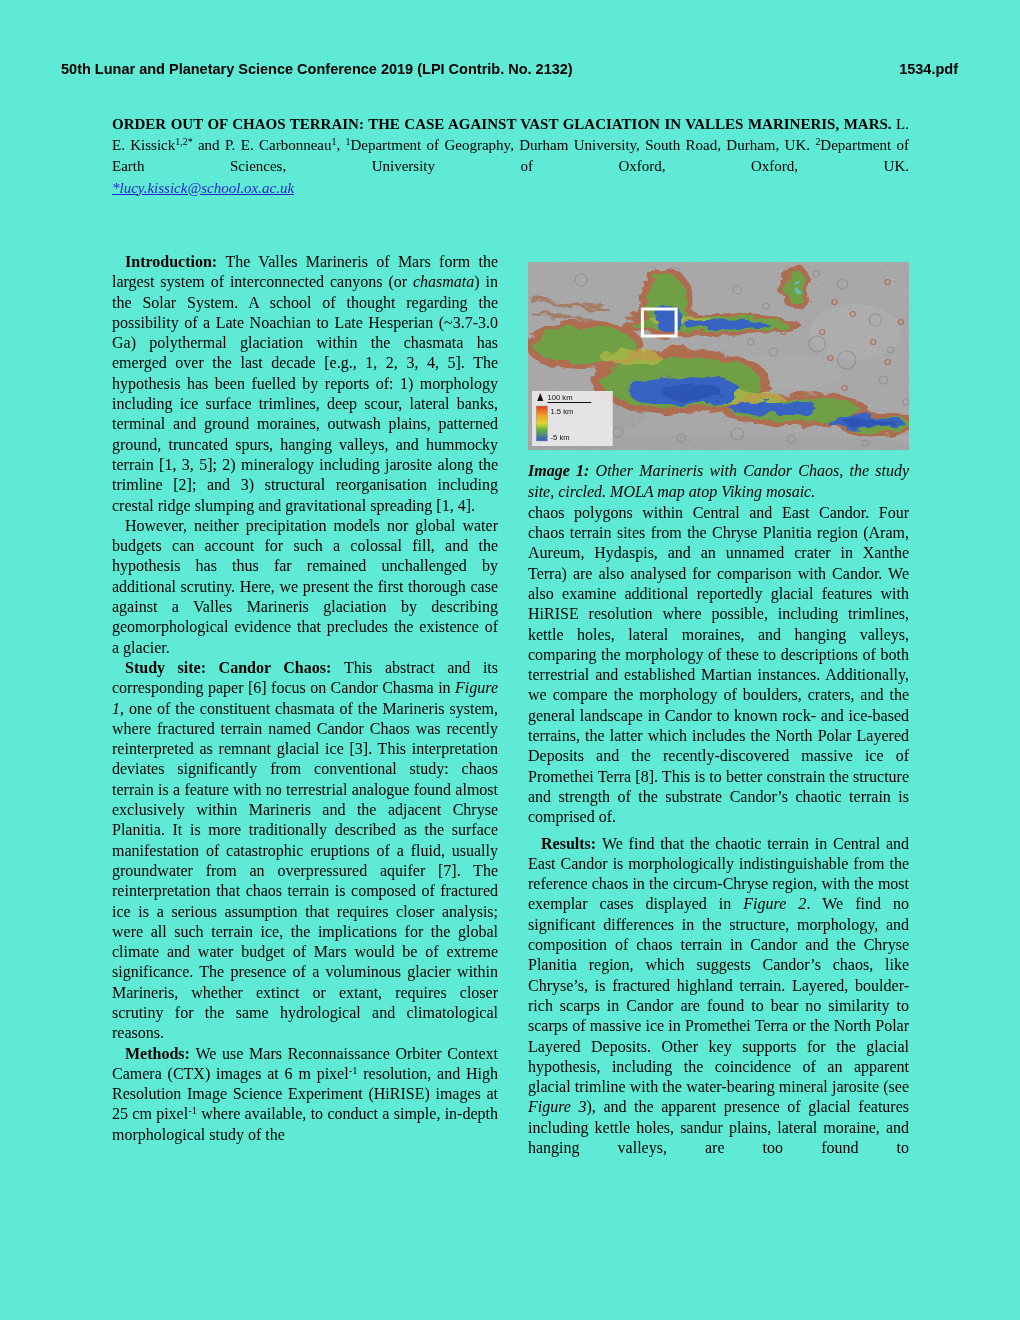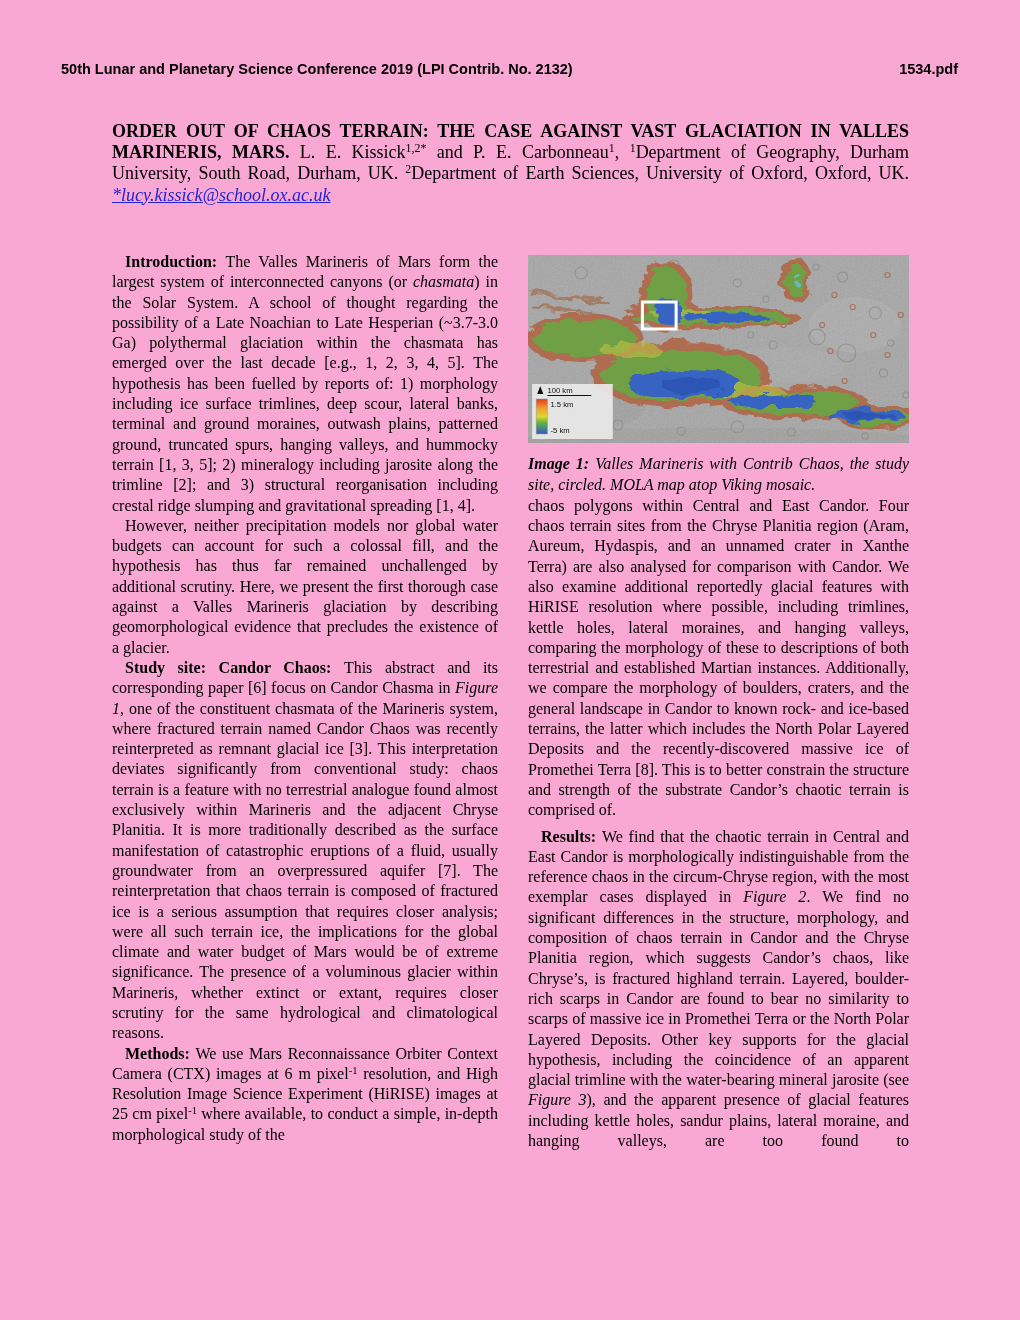--- a/index.html
+++ b/index.html
@@ -1,37 +1,37 @@
 <!DOCTYPE html>
 <html><head>
 <meta charset="utf-8">
 <style>
   html, body { margin: 0; padding: 0; background: #ffffff; }
   .page {
     position: relative;
     width: 1020px;
     height: 1320px;
-    background: #f9a8d4;
+    background: #5eead4;
     font-family: "Liberation Serif", serif;
     color: #000;
     overflow: hidden;
   }
   .header {
     position: absolute;
     top: 61px; left: 61px; right: 62px;
     display: flex;
     justify-content: space-between;
     font-family: "Liberation Sans", sans-serif;
     font-weight: bold;
     font-size: 14.5px;
   }
   .title-block {
     position: absolute;
-    top: 121px; left: 112px; width: 797px;
-    font-size: 18px;
+    top: 114px; left: 112px; width: 797px;
+    font-size: 15px;
     line-height: 21.2px;
   }
   .title-text {
     text-align: justify;
     text-align-last: justify;
   }
   .email-line { text-align: left; }
   a.email {
     color: #2424d2;
     font-style: italic;
@@ -50,21 +50,21 @@
   .col p { margin: 0; }
   p.indent { text-indent: 13px; }
   p.stretch-last { text-align-last: justify; margin-top: 6px; }
   sup {
     font-size: 66%;
     line-height: 0;
     position: relative;
     vertical-align: baseline;
     top: -0.5em;
   }
-  .figure-wrap { width: 443px; margin-top: 3px; margin-bottom: 10px; }
+  .figure-wrap { width: 443px; margin-top: 10px; margin-bottom: 10px; }
   .figure-wrap svg { display: block; }
   .caption {
     font-size: 16px;
     line-height: 21.4px;
     text-align: justify;
     margin: 0 0 15px 0;
   }
 </style>
 </head>
 <body>
@@ -210,20 +210,20 @@
             <polygon points="5,10 8,2 11,10" fill="#111"></polygon>
             <text x="15" y="9.5">100 km</text>
             <line x1="15" y1="11.5" x2="58" y2="11.5" stroke="#111" stroke-width="1"></line>
             <rect x="4" y="15" width="11" height="35" fill="url(#elev)" stroke="#999" stroke-width="0.5"></rect>
             <text x="18" y="23">1.5 km</text>
             <text x="18" y="49">-5 km</text>
           </g>
         </svg>
       </div>
 
-      <p class="caption"><span style="font-weight: bold; font-style: italic;">Image 1: </span><span style="font-style: italic;">Valles Marineris with Contrib Chaos, the study site, circled. MOLA map atop Viking mosaic.</span></p>
+      <p class="caption"><span style="font-weight: bold; font-style: italic;">Image 1: </span><span style="font-style: italic;">Other Marineris with Candor Chaos, the study site, circled. MOLA map atop Viking mosaic.</span></p>
 
       <p><span>chaos polygons within Central and East Candor. Four chaos terrain sites from the Chryse Planitia region (Aram, Aureum, Hydaspis, and an unnamed crater in Xanthe Terra) are also analysed for comparison with Candor. We also examine additional reportedly glacial features with HiRISE resolution where possible, including trimlines, kettle holes, lateral moraines, and hanging valleys, comparing the morphology of these to descriptions of both terrestrial and established Martian instances. Additionally, we compare the morphology of boulders, craters, and the general landscape in Candor to known rock- and ice-based terrains, the latter which includes the North Polar Layered Deposits and the recently-discovered massive ice of Promethei Terra [8]. This is to better constrain the structure and strength of the substrate Candor’s chaotic terrain is comprised of.</span></p>
       <p class="indent stretch-last"><span style="font-weight: bold;">Results: </span><span>We find that the chaotic terrain in Central and East Candor is morphologically indistinguishable from the reference chaos in the circum-Chryse region, with the most exemplar cases displayed in </span><span style="font-style: italic;">Figure 2</span><span>. We find no significant differences in the structure, morphology, and composition of chaos terrain in Candor and the Chryse Planitia region, which suggests Candor’s chaos, like Chryse’s, is fractured highland terrain. Layered, boulder-rich scarps in Candor are found to bear no similarity to scarps of massive ice in Promethei Terra or the North Polar Layered Deposits. Other key supports for the glacial hypothesis, including the coincidence of an apparent glacial trimline with the water-bearing mineral jarosite (see </span><span style="font-style: italic;">Figure 3</span><span>), and the apparent presence of glacial features including kettle holes, sandur plains, lateral moraine, and hanging valleys, are too found to</span></p>
     </div>
 
   </div>
 </div>
 
 </body></html>

